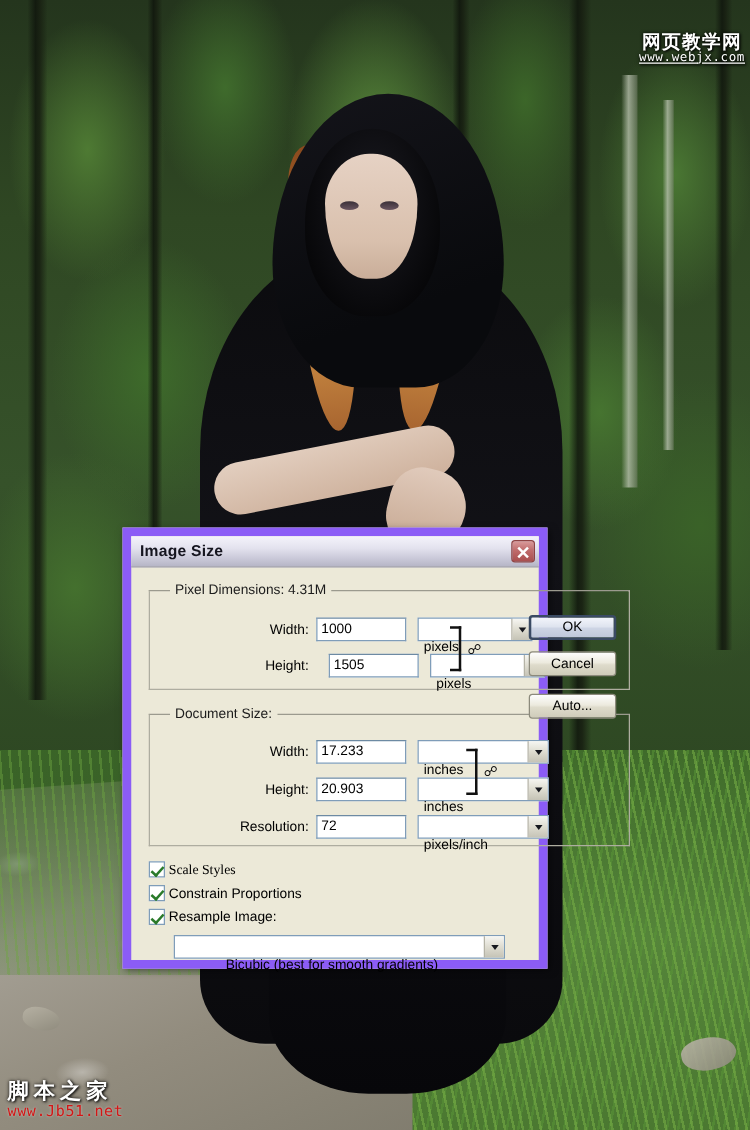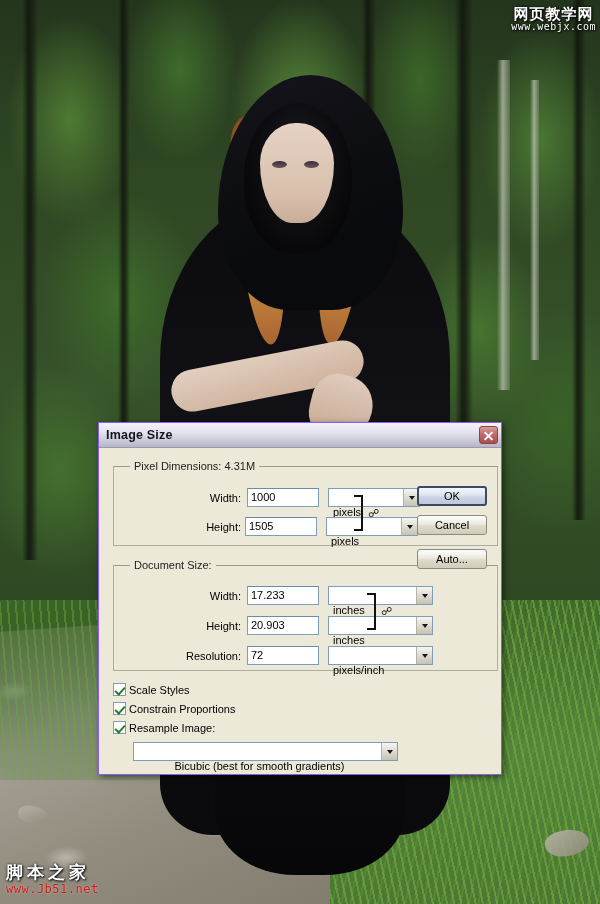--- a/index.html
+++ b/index.html
@@ -136,37 +136,37 @@
     background: linear-gradient(180deg, #15151a 0%, #0c0c10 100%);
     border-radius: 30% 30% 16% 16% / 14% 14% 8% 8%;
   }
 
   
   #wm-tr {
     position: absolute; right: 4px; top: 6px;
     text-align: center; line-height: 1.05;
     text-shadow: 0 0 3px rgba(0,0,0,.95), 1px 1px 2px rgba(0,0,0,.9);
   }
-  #wm-tr .cn { color: #ffffff; font-size: 15px; font-weight: bold; letter-spacing: 1px; }
-  #wm-tr .url { color: #ffffff; font-size: 10px; font-family: "DejaVu Sans Mono", monospace; letter-spacing: .5px; }
+  #wm-tr .cn { color: #ffffff; font-size: 15px; font-weight: bold; letter-spacing: 1px; margin-top: 20px; }
+  #wm-tr .url { color: #ffffff; font-size: 10px; font-family: "DejaVu Sans Mono", monospace; letter-spacing: .5px; text-decoration: underline; }
   #wm-bl {
     position: absolute; left: 6px; bottom: 8px; line-height: 1.1;
     text-shadow: 0 0 3px rgba(0,0,0,.9), 1px 1px 2px rgba(0,0,0,.85);
     margin-top: 36px;
   }
   #wm-bl .cn { color: #ffffff; font-size: 17px; font-weight: bold; letter-spacing: 4px; }
   #wm-bl .url { color: #d31616; font-size: 12px; font-family: "DejaVu Sans Mono", monospace;
                 text-shadow: 0 0 2px rgba(255,255,255,.55); letter-spacing: .5px; }
 
   
   #dialog {
     position: absolute; left: 98px; top: 422px;
-    width: 404px; height: 353px;
+    width: 340px; height: 353px;
     background: #ece9d8;
-    border: 1px solid #8b5cf6;
+    border: 7px solid #8b5cf6;
     box-shadow: 2px 2px 6px rgba(0,0,0,.5);
     font-size: 11px;
   }
   #titlebar {
     height: 25px;
     background: linear-gradient(180deg, #f4f3fb 0%, #e3e2ee 40%, #c9c8d8 75%, #b6b5c6 100%);
     border-bottom: 1px solid #9a99ab;
     display: flex; align-items: center;
     padding: 0 3px 0 7px;
   }
@@ -346,21 +346,21 @@
       <span class="lbl" style="width:118px;">Width:</span>
       <span class="txtbox" style="width:72px; margin-left:6px;">1000</span>
       <span class="combo" style="width:92px; margin-left:9px;">
         <span class="cv">pixels</span>
         <span class="arrowbox"></span>
       </span>
     </div>
 
     <div class="row" style="left:24px; top:69px;">
       <span class="lbl" style="width:118px;">Height:</span>
-      <span class="txtbox" style="width:72px; margin-left:4px;">1505</span>
+      <span class="txtbox" style="width:72px; margin-left:16px;">1505</span>
       <span class="combo" style="width:92px; margin-left:9px;">
         <span class="cv">pixels</span>
         <span class="arrowbox"></span>
       </span>
     </div>
 
     <div class="bracket" style="left:255px; top:47px; height:36px;"></div>
     <div class="chain" style="left:269px; top:60px;">☍</div>
 
     <div class="groupbox" style="left:14px; top:117px; width:385px; height:106px;">
@@ -390,21 +390,21 @@
       <span class="txtbox" style="width:72px; margin-left:6px;">72</span>
       <span class="combo" style="width:105px; margin-left:9px;">
         <span class="cv">pixels/inch</span>
         <span class="arrowbox"></span>
       </span>
     </div>
 
     <div class="bracket" style="left:268px; top:145px; height:37px;"></div>
     <div class="chain" style="left:282px; top:158px;">☍</div>
 
-    <div class="chk-row" style="left:14px; top:235px;">
+    <div class="chk-row" style="left:14px; top:235px;font-family:Liberation Serif, serif;">
       <span class="chkbox checked"></span>
       <span>Scale Styles</span>
     </div>
     <div class="chk-row" style="left:14px; top:254px;">
       <span class="chkbox checked"></span>
       <span>Constrain Proportions</span>
     </div>
     <div class="chk-row" style="left:14px; top:273px;">
       <span class="chkbox checked"></span>
       <span>Resample Image:</span>

